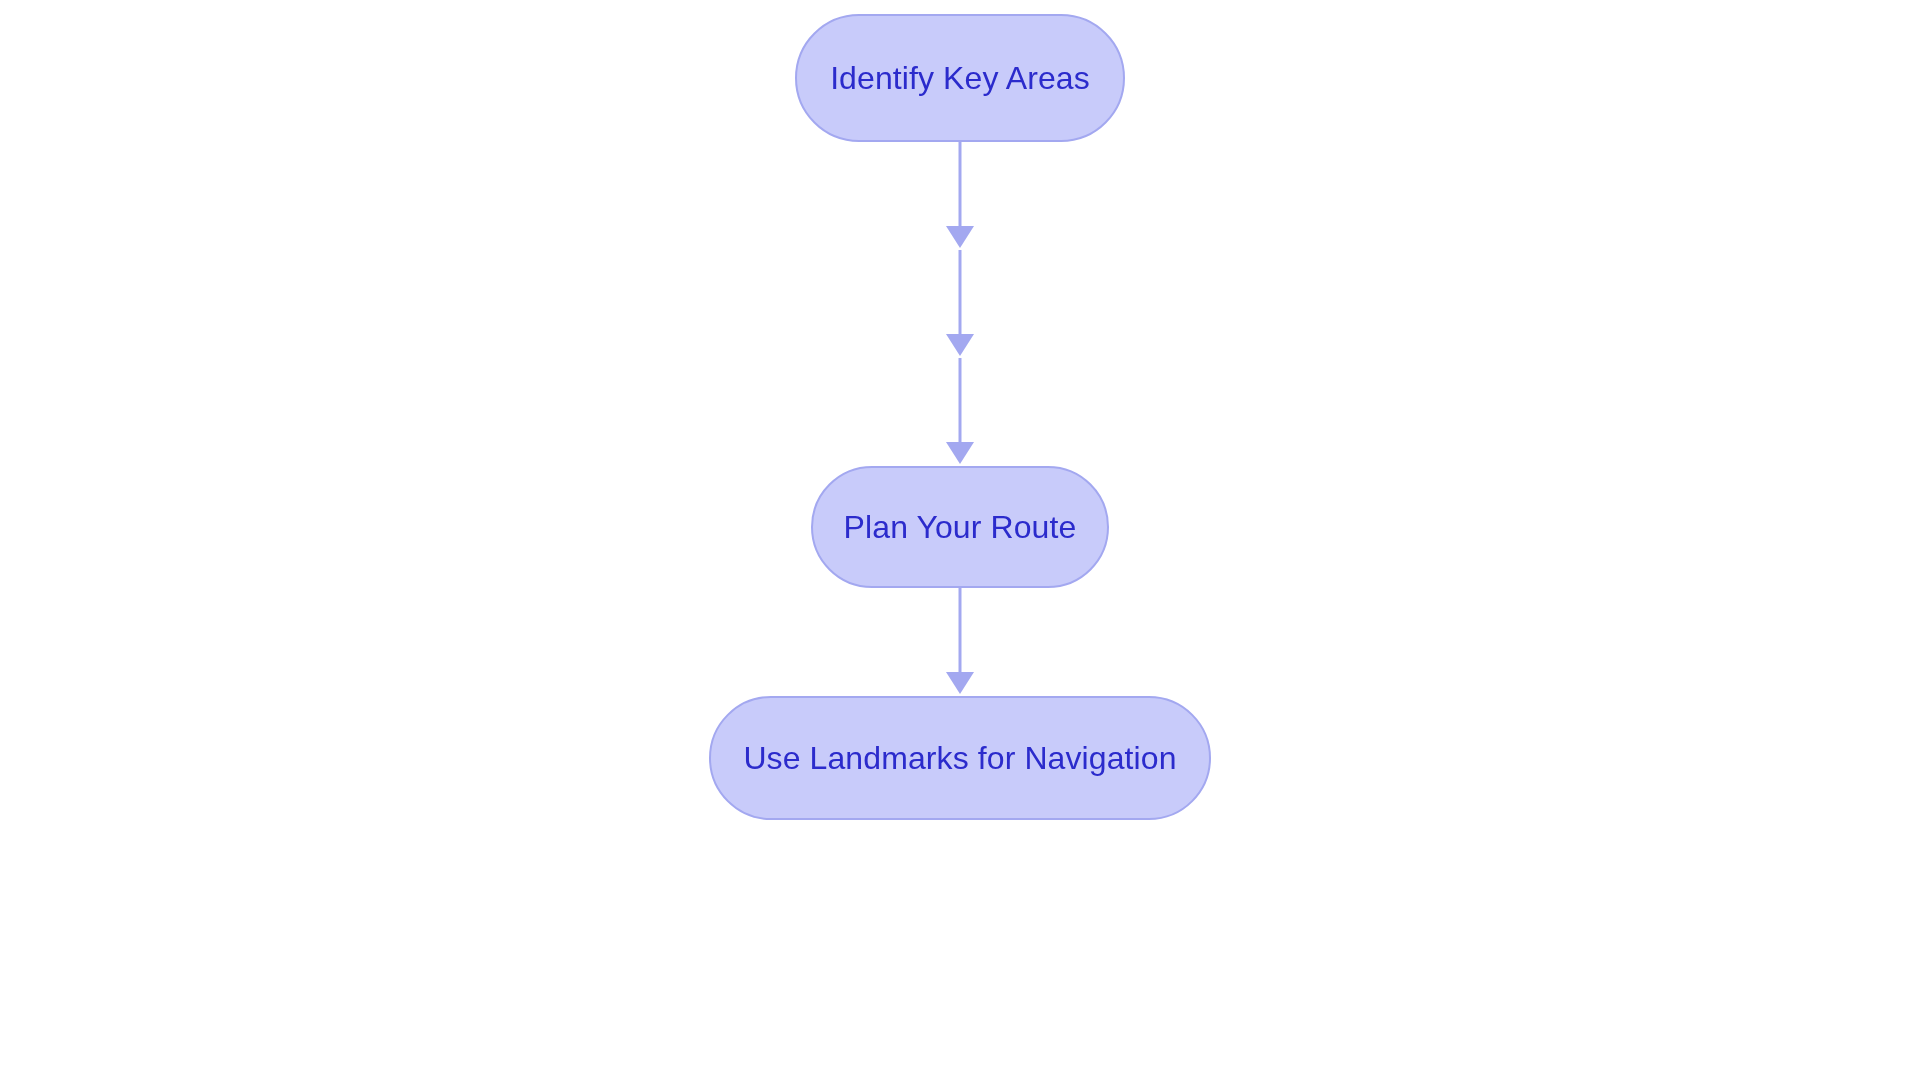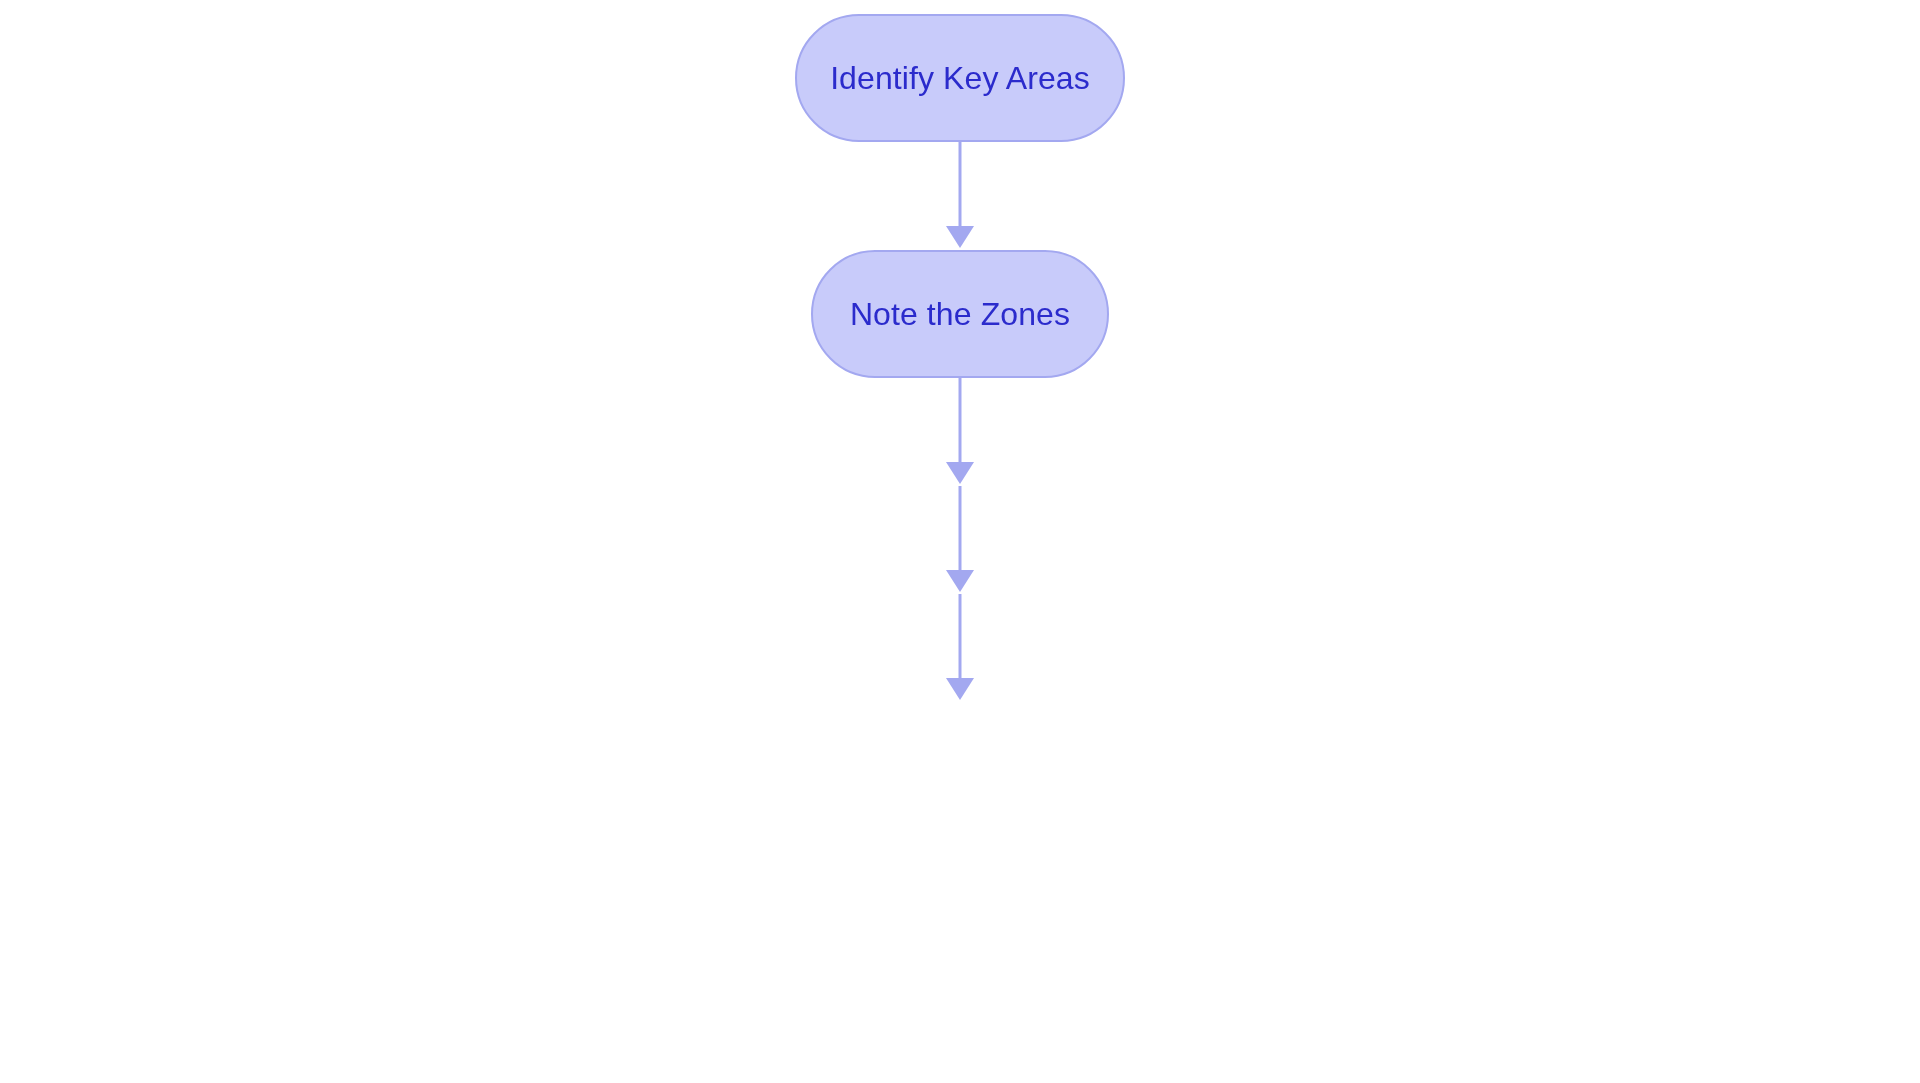--- a/index.html
+++ b/index.html
@@ -94,42 +94,45 @@
       <span class="node-label">Identify Key Areas</span>
     </div>
 
     <div class="connector">
       <svg viewBox="0 0 30 108" xmlns="http://www.w3.org/2000/svg" aria-hidden="true">
         <line class="conn-line" x1="15" y1="0" x2="15" y2="86"></line>
         <polygon class="conn-head" points="15,106 1,84 29,84"></polygon>
       </svg>
     </div>
 
-    <div class="node node-1">
-      <span class="node-label">Note the Zones</span>
-    </div>
 
     <div class="connector">
       <svg viewBox="0 0 30 108" xmlns="http://www.w3.org/2000/svg" aria-hidden="true">
         <line class="conn-line" x1="15" y1="0" x2="15" y2="86"></line>
         <polygon class="conn-head" points="15,106 1,84 29,84"></polygon>
       </svg>
     </div>
 
 
     <div class="connector">
       <svg viewBox="0 0 30 108" xmlns="http://www.w3.org/2000/svg" aria-hidden="true">
         <line class="conn-line" x1="15" y1="0" x2="15" y2="86"></line>
         <polygon class="conn-head" points="15,106 1,84 29,84"></polygon>
       </svg>
     </div>
 
+    <div class="node node-3">
+      <span class="node-label">Plan Your Route</span>
+    </div>
 
     <div class="connector">
       <svg viewBox="0 0 30 108" xmlns="http://www.w3.org/2000/svg" aria-hidden="true">
         <line class="conn-line" x1="15" y1="0" x2="15" y2="86"></line>
         <polygon class="conn-head" points="15,106 1,84 29,84"></polygon>
       </svg>
     </div>
 
+    <div class="node node-4">
+      <span class="node-label">Use Landmarks for Navigation</span>
+    </div>
 
   </div>
 </div>
 
 </body></html>

